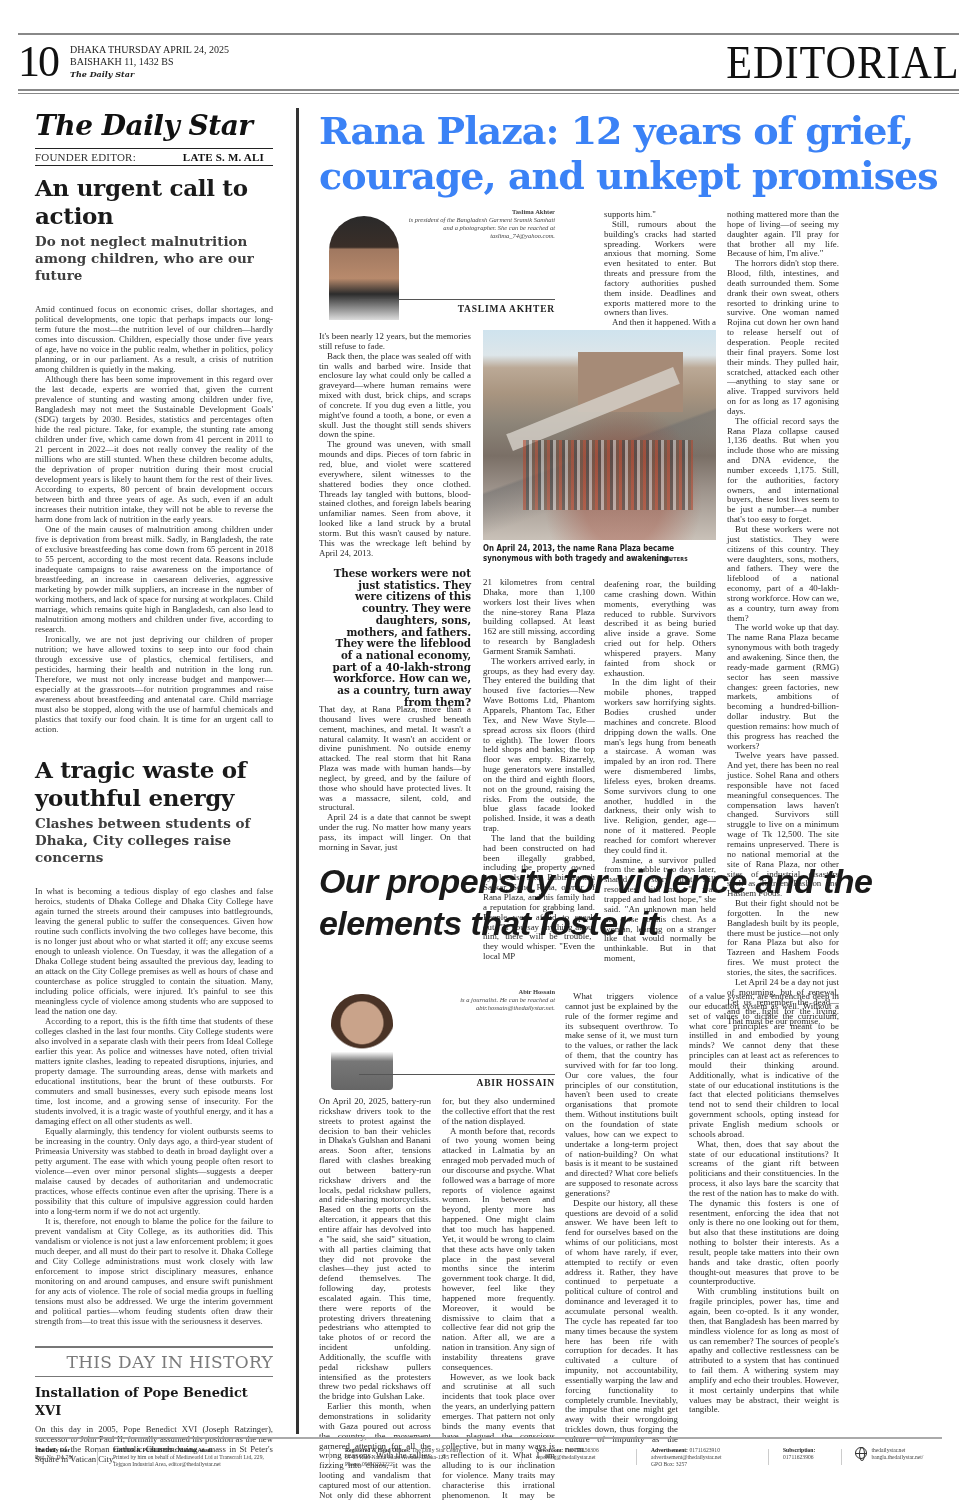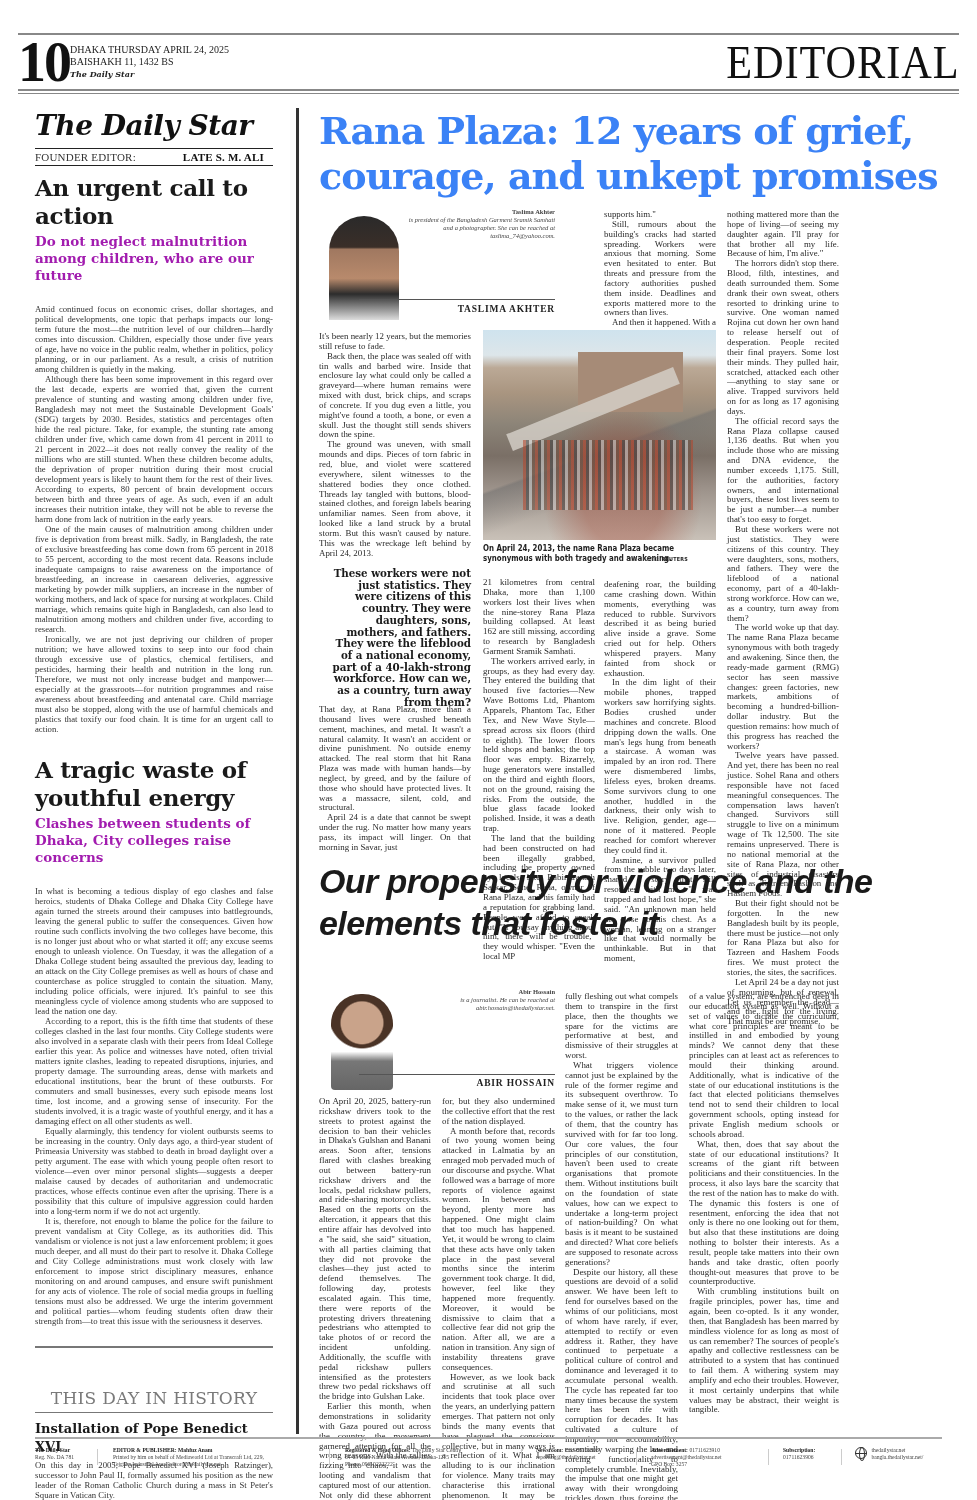--- a/index.html
+++ b/index.html
@@ -2,40 +2,40 @@
 <html><head>
 <meta charset="utf-8">
 <style>
   * { box-sizing: border-box; margin: 0; padding: 0; }
   html, body { width: 977px; height: 1500px; background: #ffffff; overflow: hidden; }
   body { position: relative; color: #222; font-family: "Liberation Serif", "DejaVu Serif", serif; }
 
   
   .top-rule { position: absolute; left: 18px; right: 18px; top: 33px; height: 2px; background: #888; }
   .masthead { position: absolute; left: 18px; right: 18px; top: 38px; height: 50px; }
-  .page-num { position: absolute; left: 0; top: 2px; font-family: "Liberation Serif", serif; font-size: 56px; font-weight: bold; line-height: 44px; letter-spacing: -2px; color: #111; }
+  .page-num { position: absolute; left: 0; top: 2px; font-family: "Liberation Serif", serif; font-size: 44px; font-weight: normal; line-height: 44px; letter-spacing: -2px; color: #111; }
   .date-block { position: absolute; left: 52px; top: 6px; font-size: 10px; line-height: 12px; color: #222; }
   .date-block .small-logo { font-family: "DejaVu Serif", serif; font-style: italic; font-size: 8px; font-weight: bold; }
   .section-title { position: absolute; right: 0; top: 0; font-family: "Liberation Serif", serif; font-size: 46px; line-height: 50px; letter-spacing: 1px; color: #111; transform: scaleX(0.92); transform-origin: right; }
   .mast-rule1 { position: absolute; left: 18px; right: 18px; top: 89px; height: 2px; background: #888; }
   .mast-rule2 { position: absolute; left: 18px; right: 18px; top: 93px; height: 1px; background: #888; }
 
   
   .left-col { position: absolute; left: 35px; top: 108px; width: 238px; }
   .logo { font-family: "DejaVu Serif", serif; font-size: 28px; font-weight: bold; font-style: italic; letter-spacing: -0.5px; color: #111; line-height: 36px; }
   .founder { border-top: 1px solid #222; border-bottom: 1px solid #222; margin-top: 4px; padding: 2px 0; font-size: 11px; letter-spacing: 0.2px; color: #333; }
   .founder b { color: #111; padding-left: 44px; }
   .ed-headline { font-family: "DejaVu Serif", serif; font-weight: bold; font-size: 23px; line-height: 28px; margin-top: 8px; color: #1a1a1a; letter-spacing: -0.3px; }
-  .ed-deck { font-family: "DejaVu Serif", serif; font-size: 13.5px; line-height: 17px; margin-top: 3px; color: #a21caf; }
+  .ed-deck { font-family: "DejaVu Serif", serif; font-size: 13.5px; line-height: 17px; margin-top: 3px; color: #404040; }
   .ed-body { font-family: "Liberation Serif", serif; font-size: 8.7px; line-height: 10px; text-align: justify; margin-top: 20px; color: #333; }
   .ed-body p { text-indent: 10px; }
   .ed-body p:first-child { text-indent: 0; }
   .ed2-headline { margin-top: 22px; }
   .history-box { margin-top: 20px; border-top: 2px solid #777; }
-  .history-title { font-family: "DejaVu Serif", serif; font-size: 17px; line-height: 28px; color: #7a7a7a; text-align: center; border-bottom: 1px solid #777; letter-spacing: 0.3px; margin-top: 36px; }
+  .history-title { font-family: "DejaVu Serif", serif; font-size: 17px; line-height: 28px; color: #7a7a7a; text-align: right; border-bottom: 1px solid #777; letter-spacing: 0.3px; }
   .history-head { font-family: "DejaVu Serif", serif; font-weight: bold; font-size: 13px; line-height: 18px; margin-top: 7px; color: #1a1a1a; }
   .history-body { font-family: "Liberation Serif", serif; font-size: 8.7px; line-height: 10px; text-align: justify; margin-top: 4px; color: #333; }
 
   .vdivider { position: absolute; left: 296px; top: 108px; width: 3px; height: 1326px; background: #333; }
 
   
   .main { position: absolute; left: 319px; top: 108px; width: 640px; }
   .main-headline { font-family: "DejaVu Serif", serif; font-weight: bold; font-size: 38px; line-height: 45px; letter-spacing: -1px; color: #3b82f6; }
   .author-box { position: absolute; left: 0; top: 100px; width: 240px; height: 112px; }
   .author-photo1 { position: absolute; left: 10px; top: 8px; width: 70px; height: 104px; border-radius: 35px 35px 0 0; background: linear-gradient(180deg, #2a2a2a 0%, #3a2e28 30%, #a07860 32%, #b88a6c 60%, #2c2c2c 75%, #ddd 100%); }
@@ -217,21 +217,20 @@
       <p>Earlier this month, when demonstrations in solidarity with Gaza poured out across the country, the movement garnered attention for all the wrong reasons. With the rallies fizzing into chaos, it was the looting and vandalism that captured most of our attention. Not only did these abhorrent acts divert attention away from the very issue the protests were</p>
     </div>
 
     <div class="col" style="left:123px; top:989px; width:113px;">
       <p class="noindent">for, but they also undermined the collective effort that the rest of the nation displayed.</p>
       <p>A month before that, records of two young women being attacked in Lalmatia by an enraged mob pervaded much of our discourse and psyche. What followed was a barrage of more reports of violence against women. In between and beyond, plenty more has happened. One might claim that too much has happened. Yet, it would be wrong to claim that these acts have only taken place in the past several months since the interim government took charge. It did, however, feel like they happened more frequently. Moreover, it would be dismissive to claim that a collective fear did not grip the nation. After all, we are a nation in transition. Any sign of instability threatens grave consequences.</p>
       <p>However, as we look back and scrutinise at all such incidents that took place over the years, an underlying pattern emerges. That pattern not only binds the many events that have plagued the conscious collective, but in many ways is a reflection of it. What I am alluding to is our inclination for violence. Many traits may characterise this irrational phenomenon. It may be described as being delirious, damning, and downright despicable. But if all we do is condemn these attacks, without</p>
     </div>
 
     <div class="col" style="left:246px; top:884px; width:113px;">
-      <p class="noindent">fully fleshing out what compels them to transpire in the first place, then the thoughts we spare for the victims are performative at best, and dismissive of their struggles at worst.</p>
       <p>What triggers violence cannot just be explained by the rule of the former regime and its subsequent overthrow. To make sense of it, we must turn to the values, or rather the lack of them, that the country has survived with for far too long. Our core values, the four principles of our constitution, haven't been used to create organisations that promote them. Without institutions built on the foundation of state values, how can we expect to undertake a long-term project of nation-building? On what basis is it meant to be sustained and directed? What core beliefs are supposed to resonate across generations?</p>
       <p>Despite our history, all these questions are devoid of a solid answer. We have been left to fend for ourselves based on the whims of our politicians, most of whom have rarely, if ever, attempted to rectify or even address it. Rather, they have continued to perpetuate a political culture of control and dominance and leveraged it to accumulate personal wealth. The cycle has repeated far too many times because the system here has been rife with corruption for decades. It has cultivated a culture of impunity, not accountability, essentially warping the law and forcing functionality to completely crumble. Inevitably, the impulse that one might get away with their wrongdoing trickles down, thus forging the culture of impunity as the norm.</p>
 
     </div>
 
     <div class="col" style="left:370px; top:884px; width:150px;">
       <p class="noindent">of a value system, are entrenched deep in our education system as well. Without a set of values to dictate the curriculum, what core principles are meant to be instilled in and embodied by young minds? We cannot deny that these principles can at least act as references to mould their thinking around. Additionally, what is indicative of the state of our educational institutions is the fact that elected politicians themselves tend not to send their children to local government schools, opting instead for private English medium schools or schools abroad.</p>
       <p>What, then, does that say about the state of our educational institutions? It screams of the giant rift between politicians and their constituencies. In the process, it also lays bare the scarcity that the rest of the nation has to make do with. The dynamic this fosters is one of resentment, enforcing the idea that not only is there no one looking out for them, but also that these institutions are doing nothing to bolster their interests. As a result, people take matters into their own hands and take drastic, often poorly thought-out measures that prove to be counterproductive.</p>
       <p>With crumbling institutions built on fragile principles, power has, time and again, been co-opted. Is it any wonder, then, that Bangladesh has been marred by mindless violence for as long as most of us can remember? The sources of people's apathy and collective restlessness can be attributed to a system that has continued to fail them. A withering system may amplify and echo their troubles. However, it most certainly underpins that while values may be abstract, their weight is tangible.</p>
     </div>

